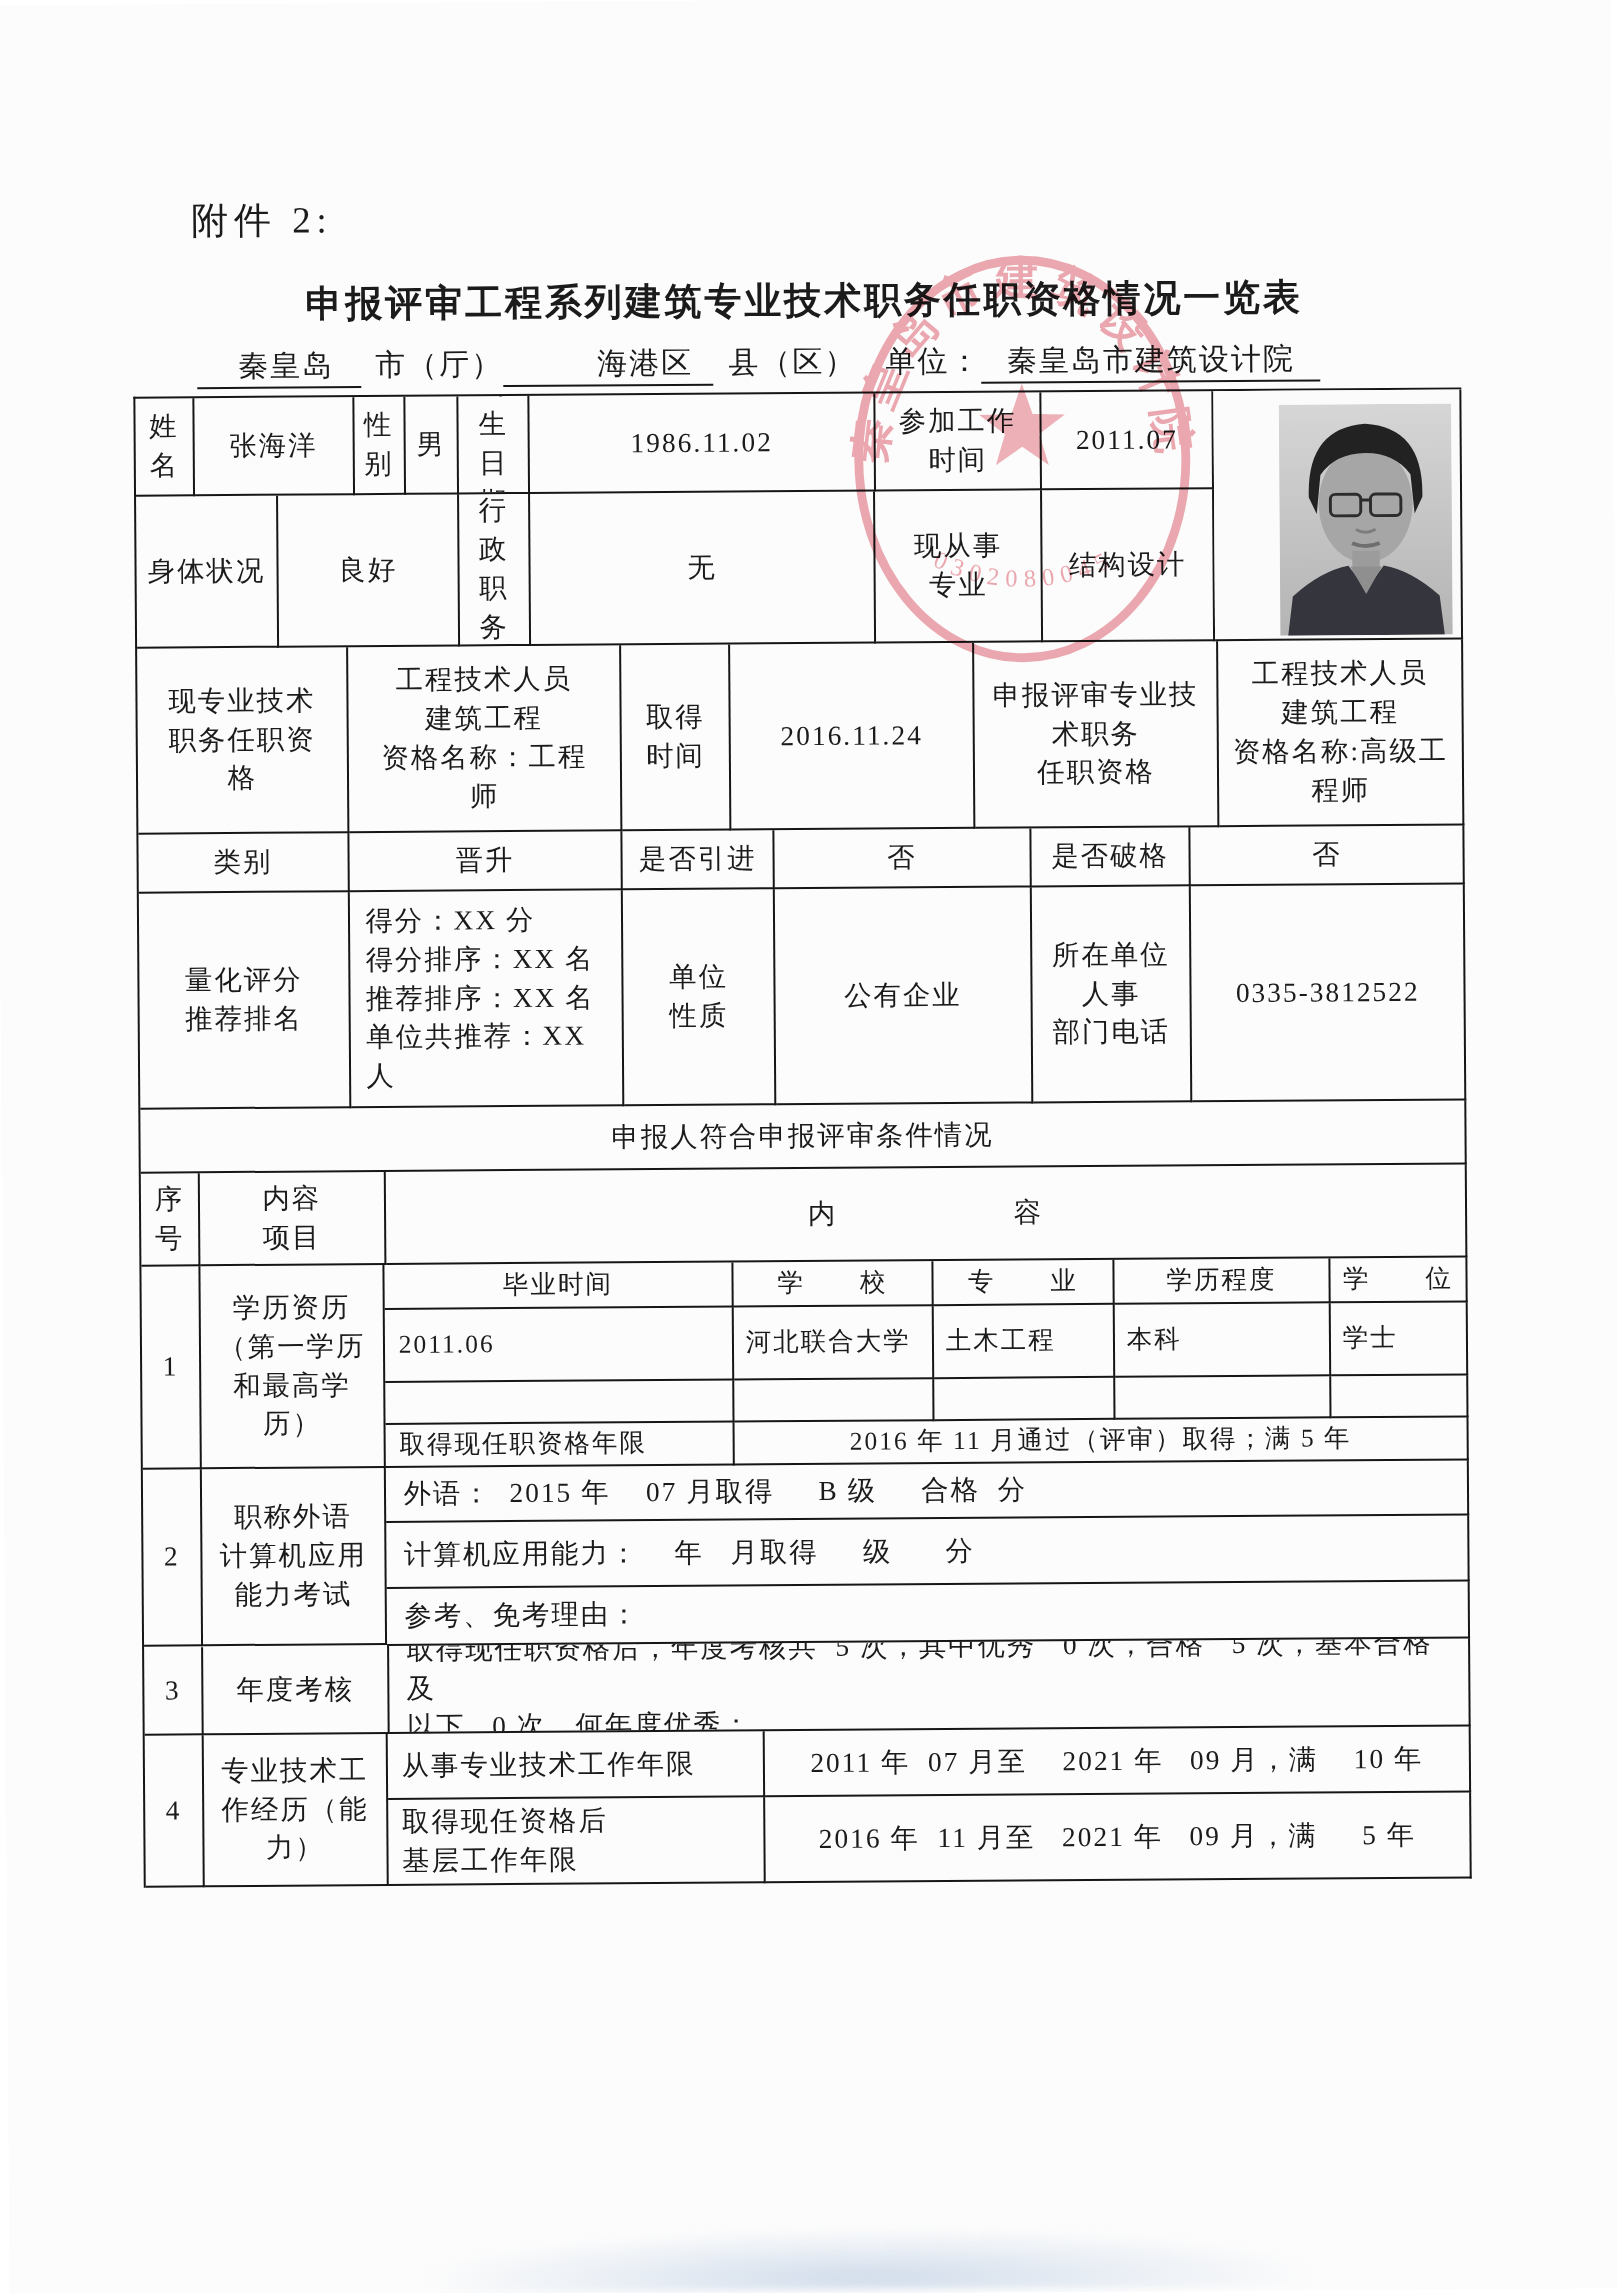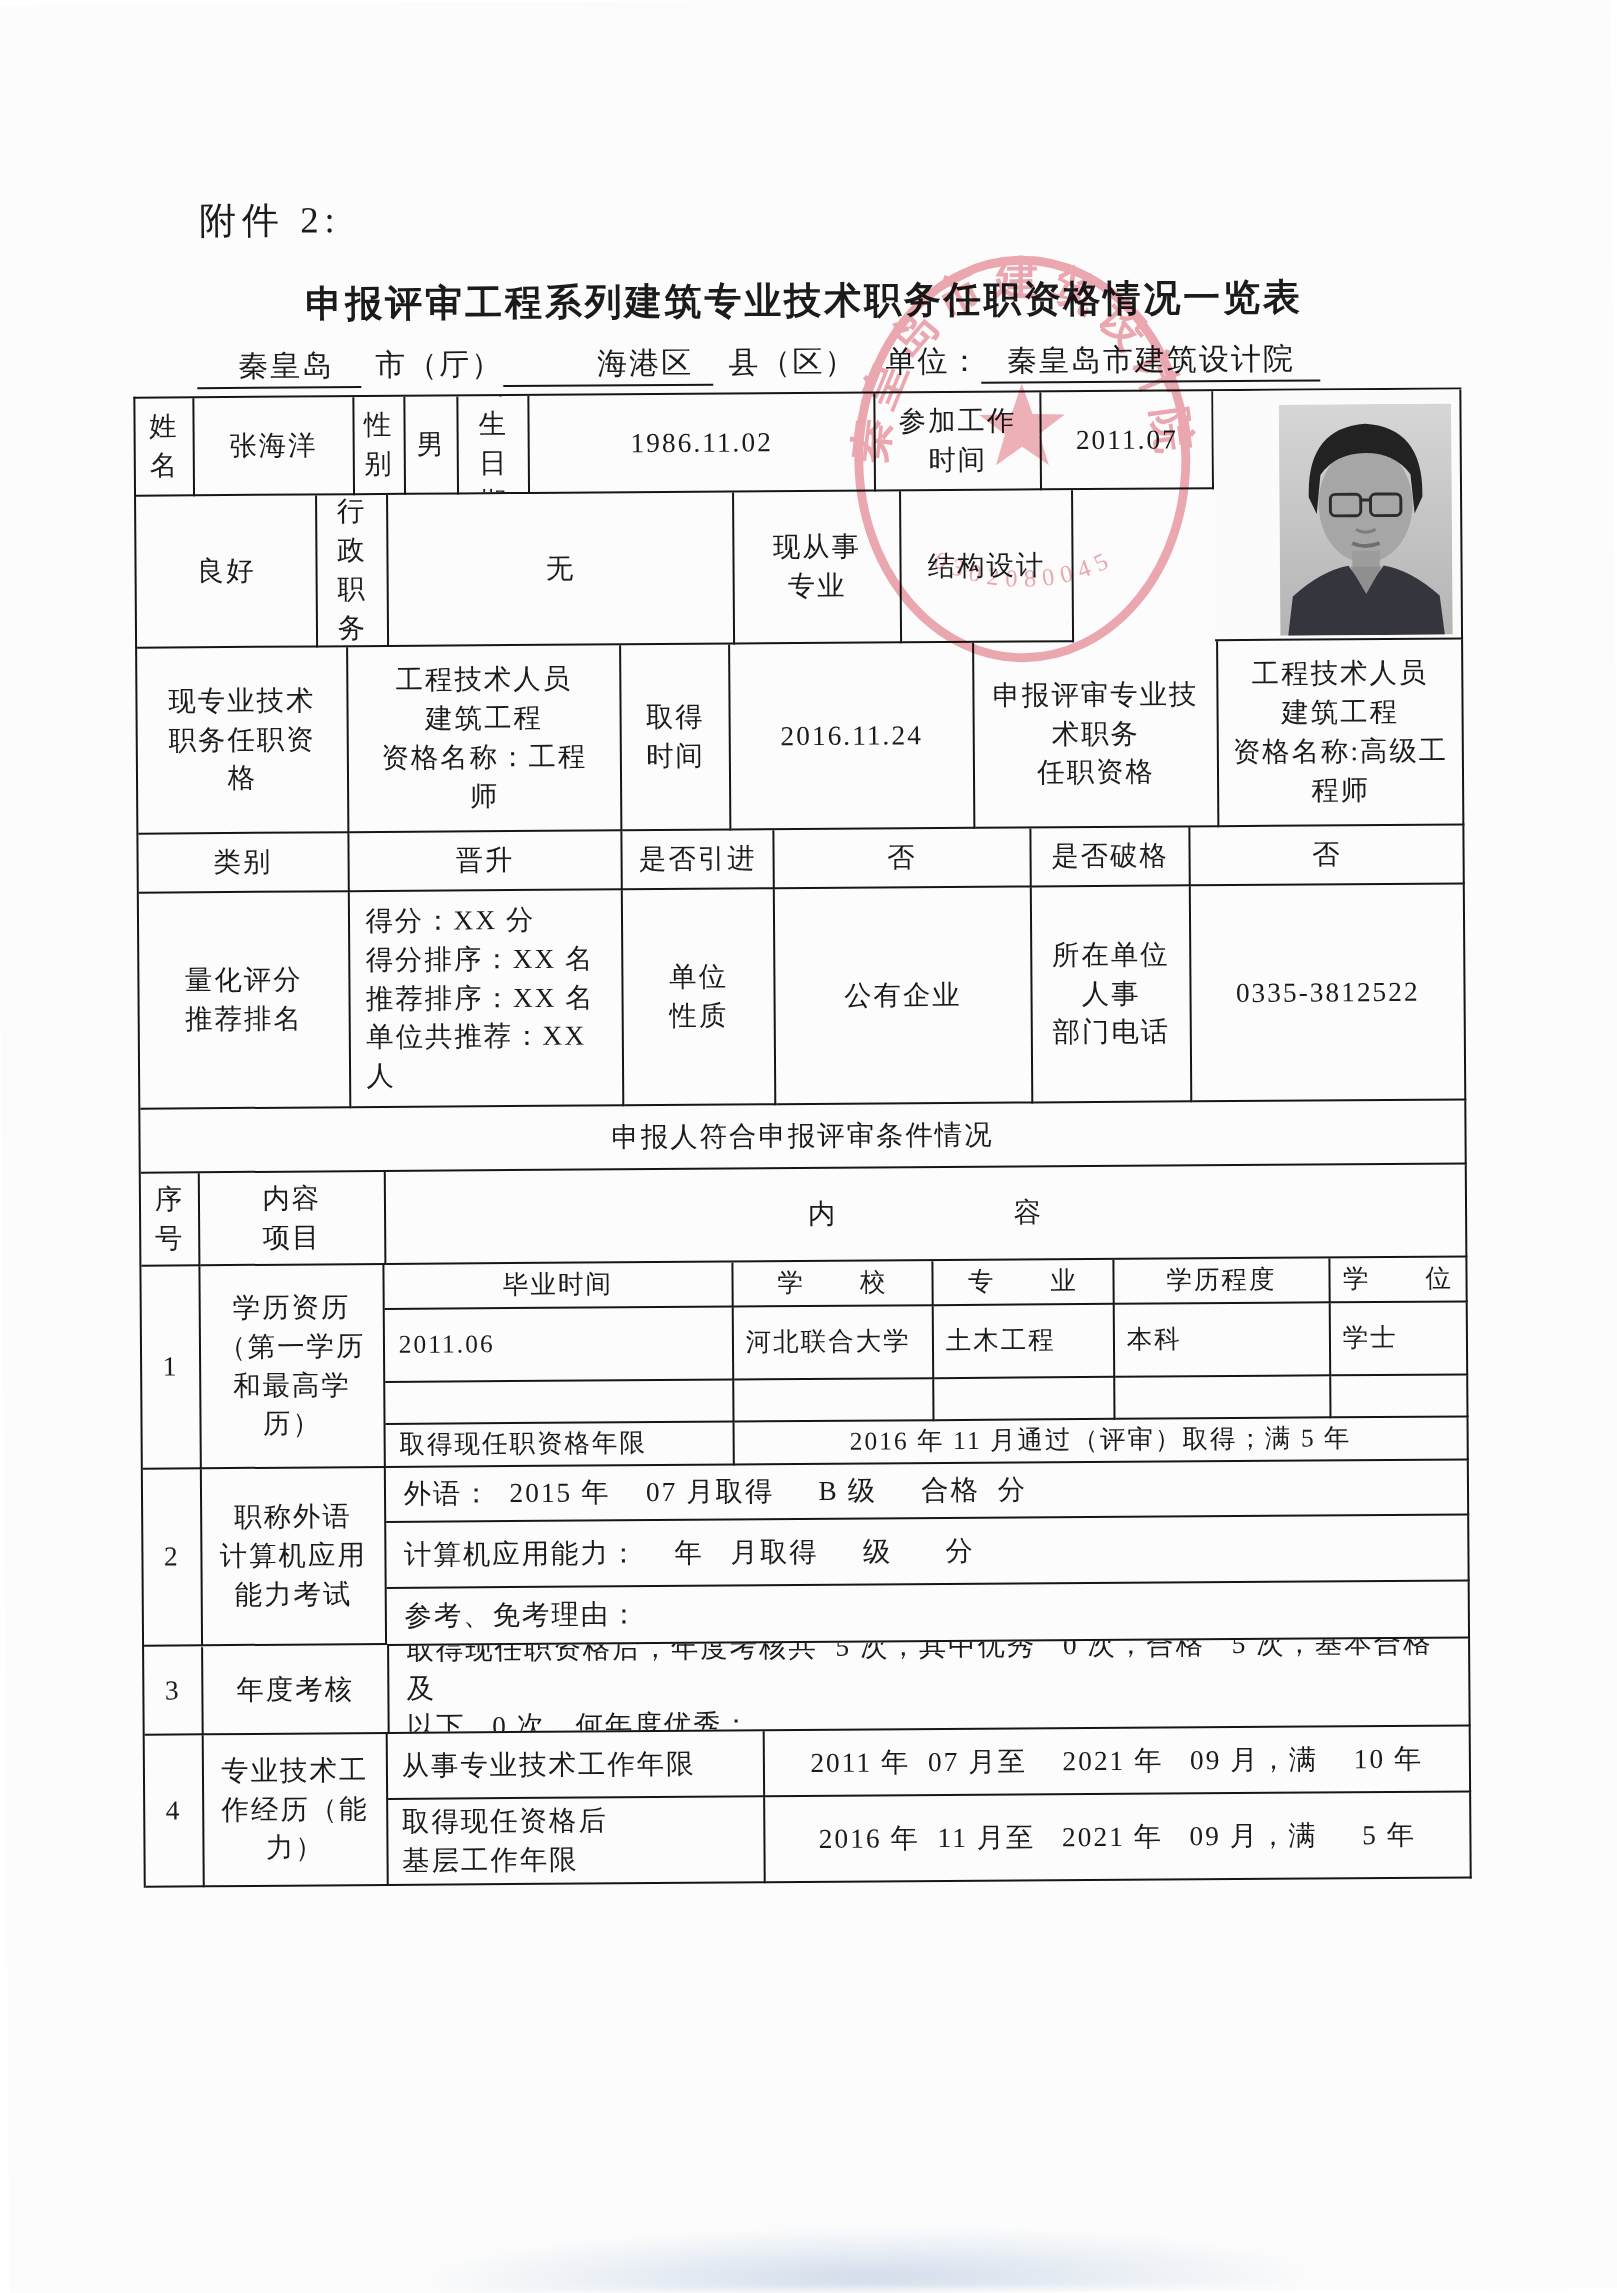--- a/index.html
+++ b/index.html
@@ -1,21 +1,21 @@
 <!DOCTYPE html>
 <html><head>
 <meta charset="utf-8">
 <style>
   html,body{margin:0;padding:0;background:#ffffff;}
   .sheet{
     position:relative;width:1617px;height:2294px;background:#fcfcfc;overflow:hidden;
     font-family:"Liberation Serif","DejaVu Serif",serif;color:#1b1b1b;
     transform:rotate(-0.4deg);transform-origin:50% 40%;
   }
-  .attachment{position:absolute;left:204px;top:192px;font-size:37px;letter-spacing:5.9px;}
+  .attachment{position:absolute;left:196px;top:192px;font-size:37px;letter-spacing:5.9px;}
   .title{position:absolute;left:0;width:1617px;top:276px;text-align:center;
          font-size:37px;font-weight:bold;letter-spacing:2.9px;}
   .subline{position:absolute;left:201px;top:342px;font-size:30px;letter-spacing:2px;white-space:nowrap;}
   .u{display:inline-block;border-bottom:2.9px solid #161616;line-height:1.25;}
   .gap{display:inline-block;}
   
   .tbl{position:absolute;left:137px;top:392px;width:1328px;
        border-top:2.9px solid #161616;border-left:2.9px solid #161616;box-sizing:border-box;
        font-size:27.4px;letter-spacing:2px;}
   .r{display:flex;}
@@ -57,20 +57,21 @@
 别</div>
           <div class="c" style="width:54px;">男</div>
           <div class="c" style="width:71px;">出生
 日期</div>
           <div class="c" style="width:346px;">1986.11.02</div>
           <div class="c" style="width:167px;">参加工作
 时间</div>
           <div class="c" style="width:172px;">2011.07</div>
         </div>
         <div class="r" style="height:152px;">
+          <div class="c" style="width:142px;">身体状况</div>
           <div class="c" style="width:181px;">良好</div>
           <div class="c" style="width:71px;">行政
 职务</div>
           <div class="c" style="width:346px;">无</div>
           <div class="c" style="width:167px;">现从事
 专业</div>
           <div class="c" style="width:172px;">结构设计</div>
         </div>
       </div>
       <div class="c photo-cell" style="width:250px;height:250px;padding:0;">

